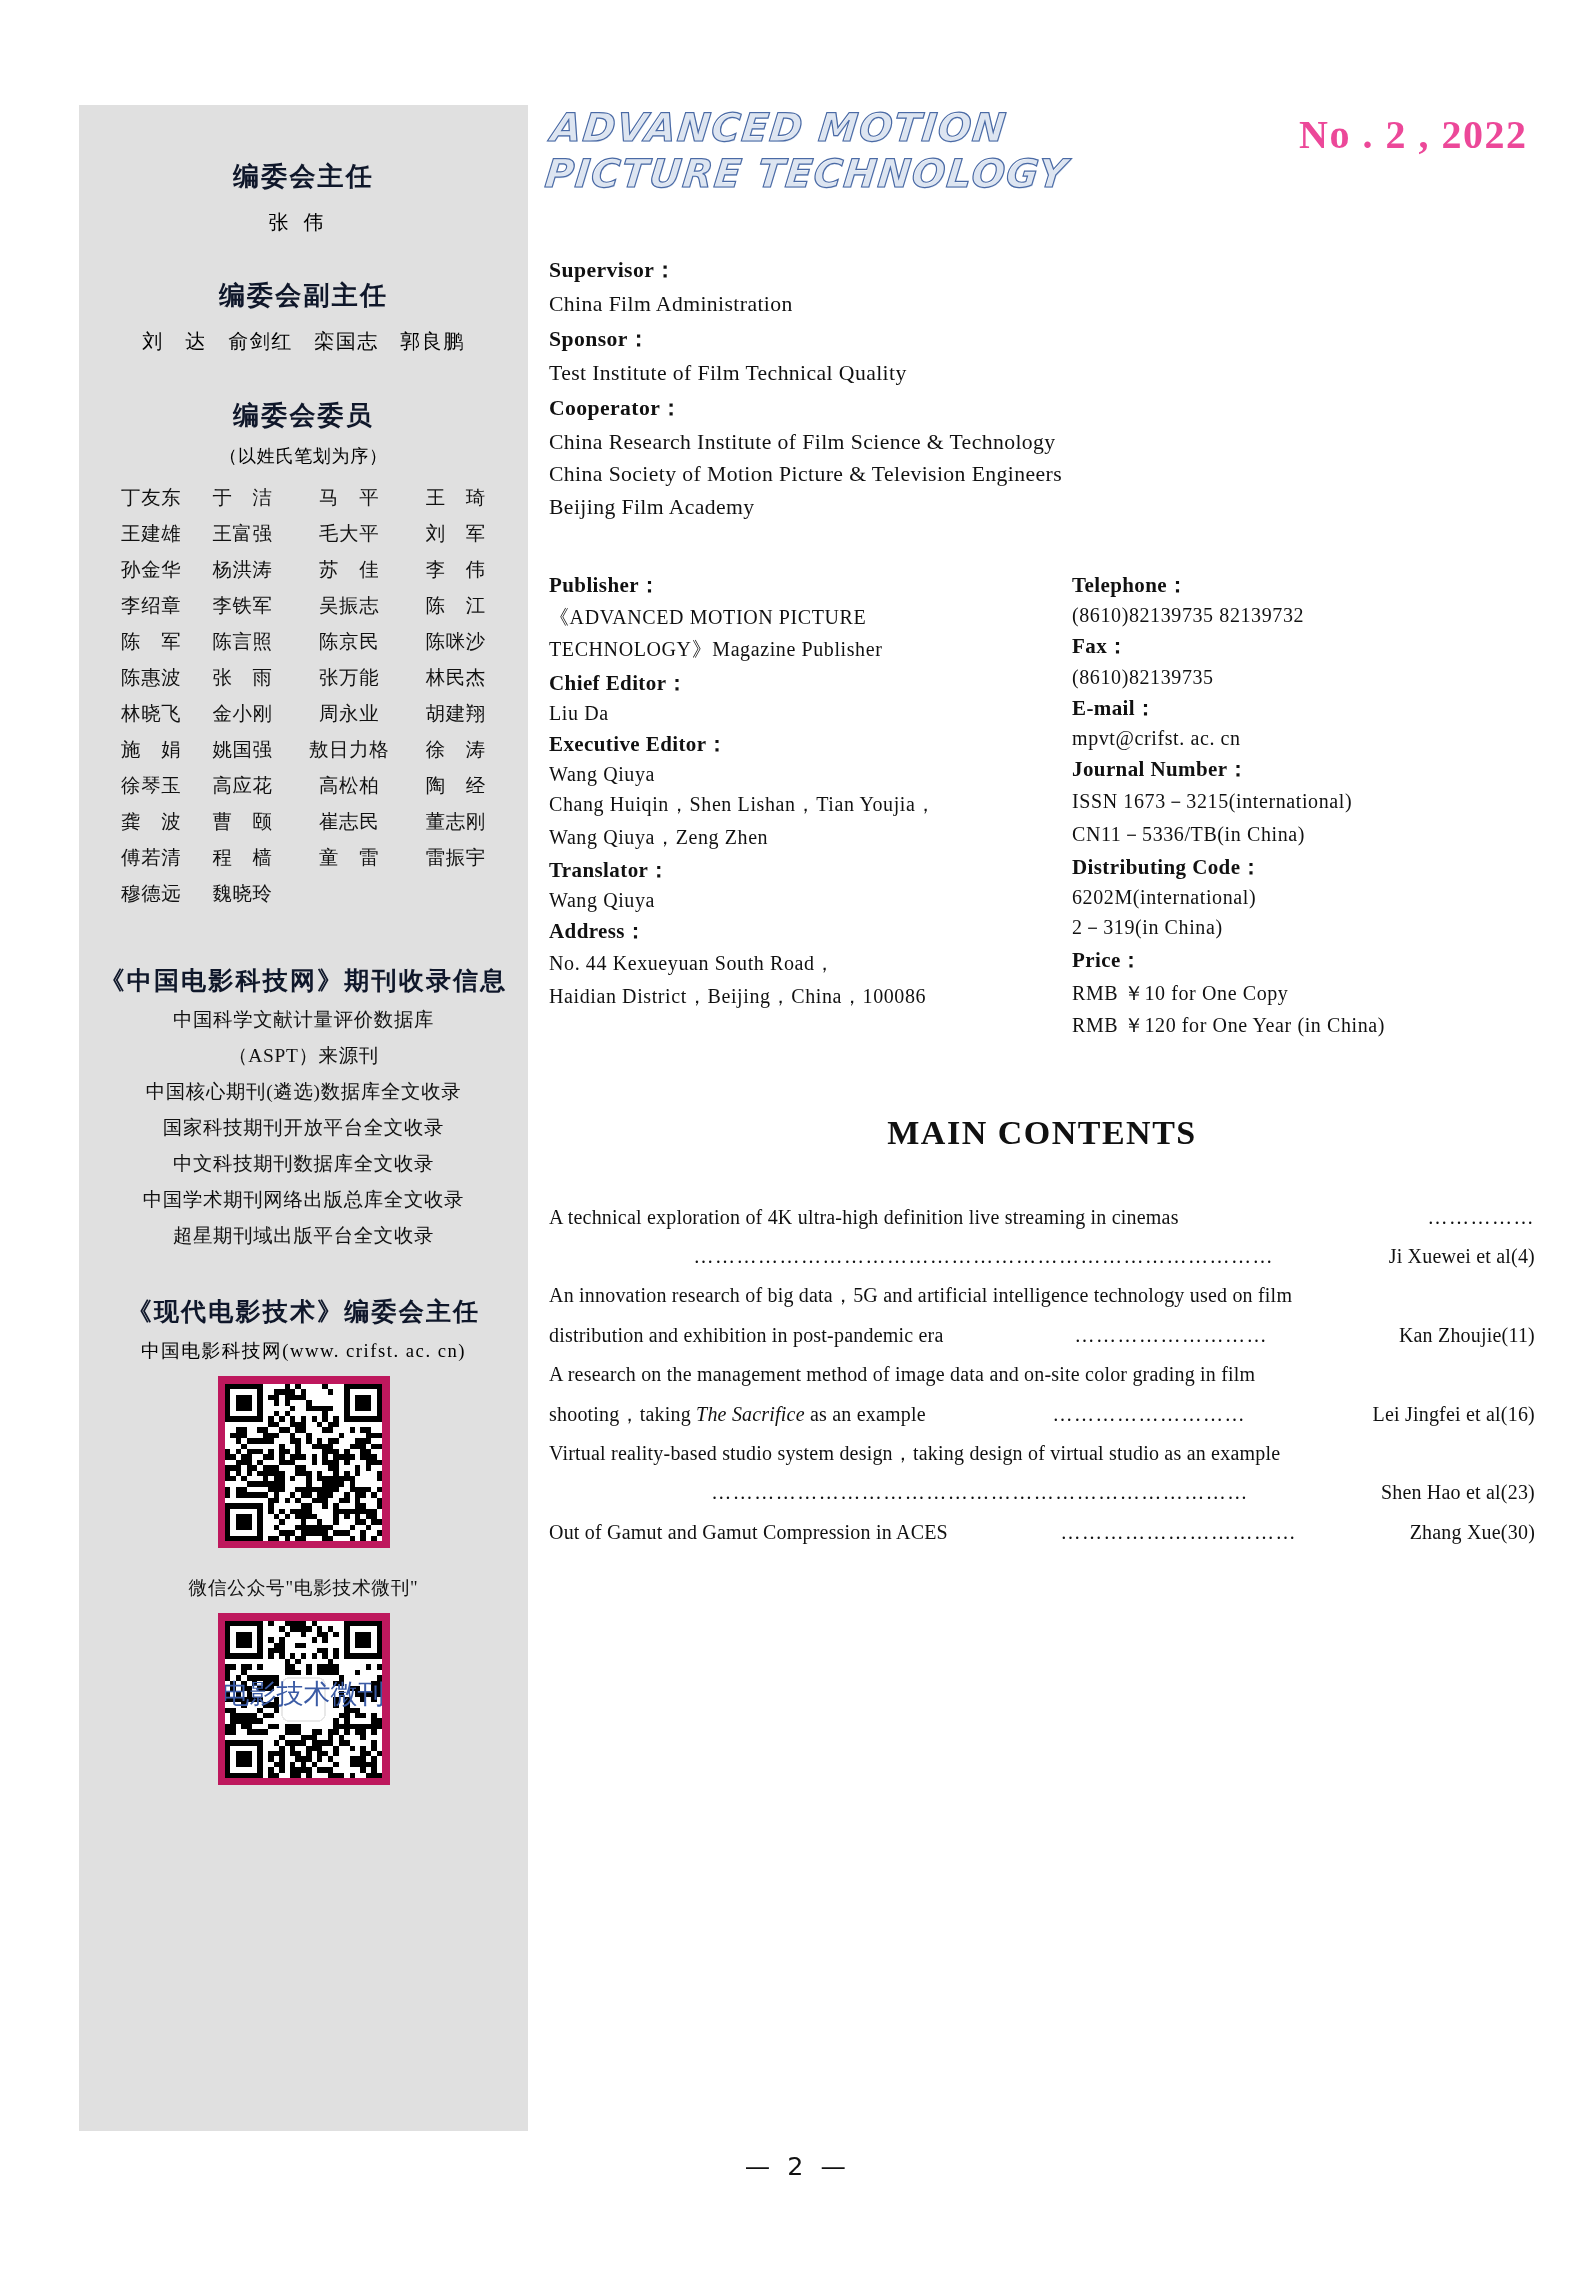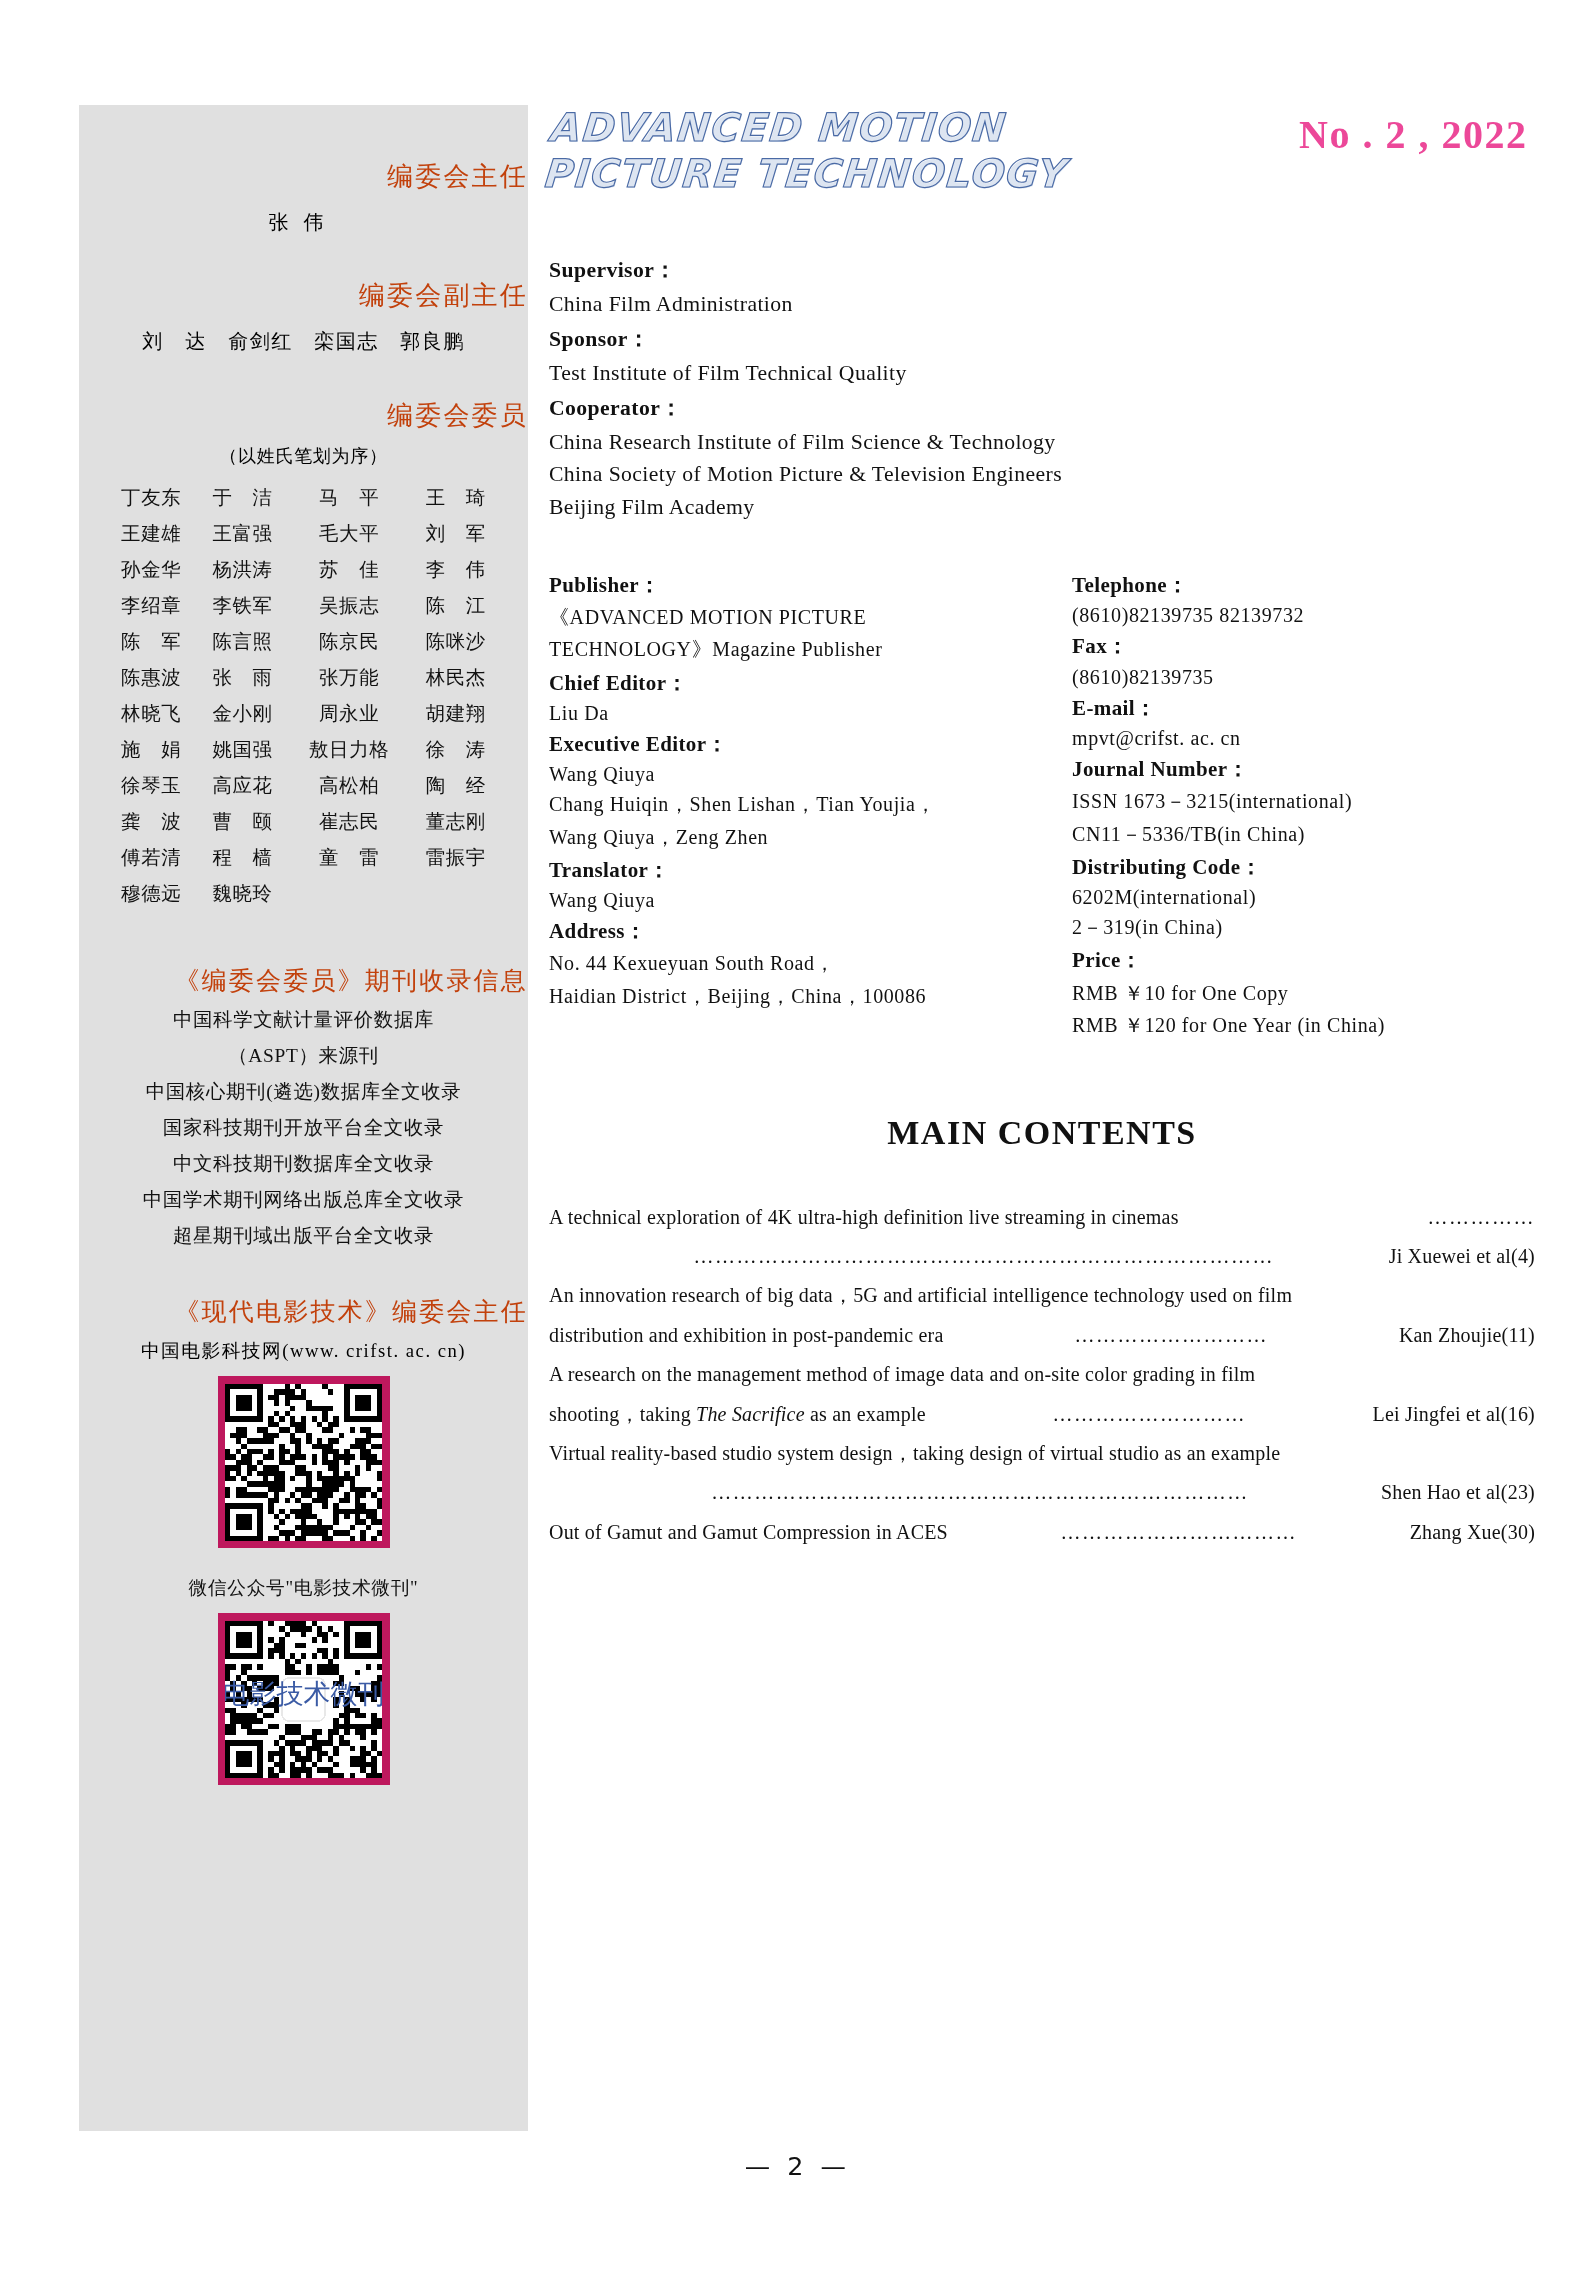--- a/index.html
+++ b/index.html
@@ -22,26 +22,26 @@
     left: 79px;
     top: 105px;
     width: 449px;
     height: 2026px;
     background: #e0e0e0;
     box-sizing: border-box;
     padding: 0;
   }
 
   .sb-title {
-    text-align: right;
-    font-weight: normal;
+    text-align: center;
+    font-weight: bold;
     font-size: 26px;
     letter-spacing: 2.2px;
     font-family: "DejaVu Sans", "Liberation Sans", sans-serif;
-    color: #c2410c;
+    color: #0f172a;
   }
   .sb-sub {
     text-align: center;
     font-size: 20px;
     letter-spacing: 1.5px;
     font-family: "Liberation Serif", "DejaVu Serif", serif;
     color: #000;
   }
 
   
@@ -300,21 +300,21 @@
         </tr>
         <tr>
           <td>穆德远</td>
           <td>魏晓玲</td>
           <td></td>
           <td></td>
         </tr>
       </tbody>
     </table>
 
-  <div class="sb-title" id="index-title">《编委会委员》期刊收录信息</div>
+  <div class="sb-title" id="index-title">《中国电影科技网》期刊收录信息</div>
   <div id="index-lines">
       <div class="index-line">中国科学文献计量评价数据库</div>
       <div class="index-line">（ASPT）来源刊</div>
       <div class="index-line">中国核心期刊(遴选)数据库全文收录</div>
       <div class="index-line">国家科技期刊开放平台全文收录</div>
       <div class="index-line">中文科技期刊数据库全文收录</div>
       <div class="index-line">中国学术期刊网络出版总库全文收录</div>
       <div class="index-line">超星期刊域出版平台全文收录</div>
     </div>
 

